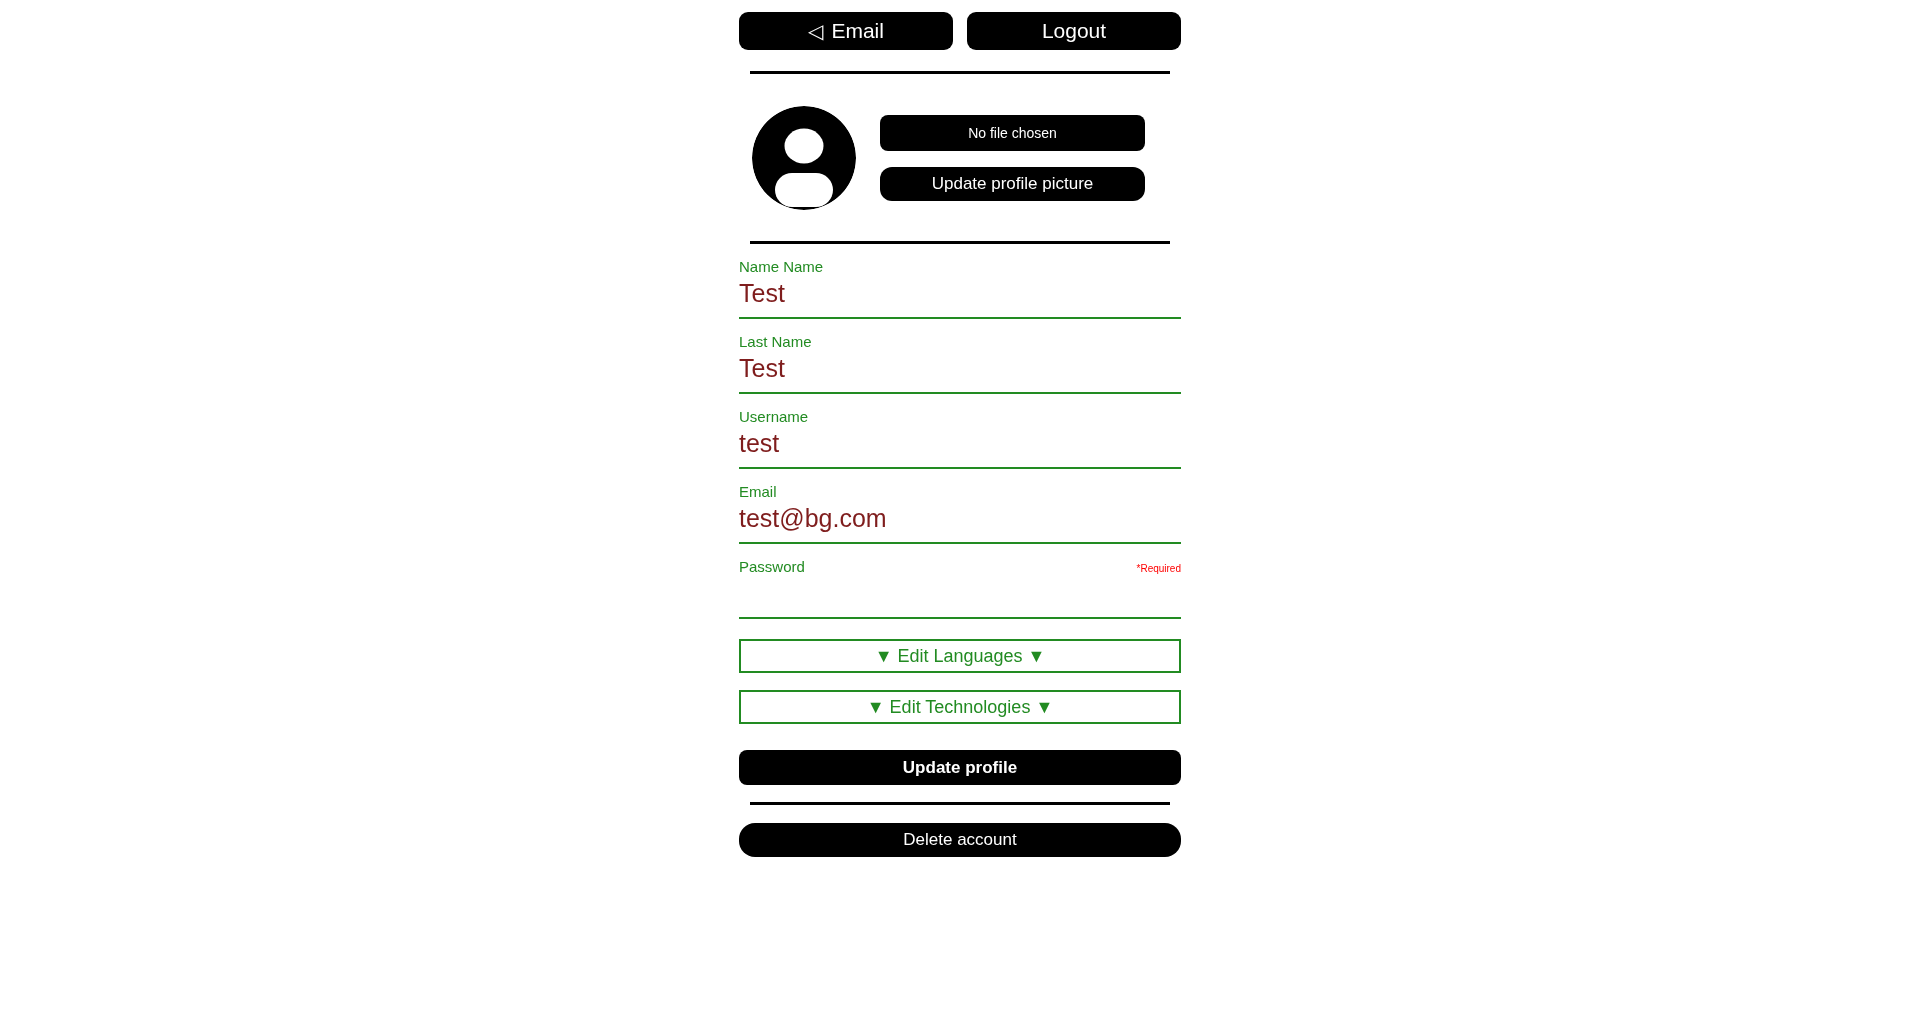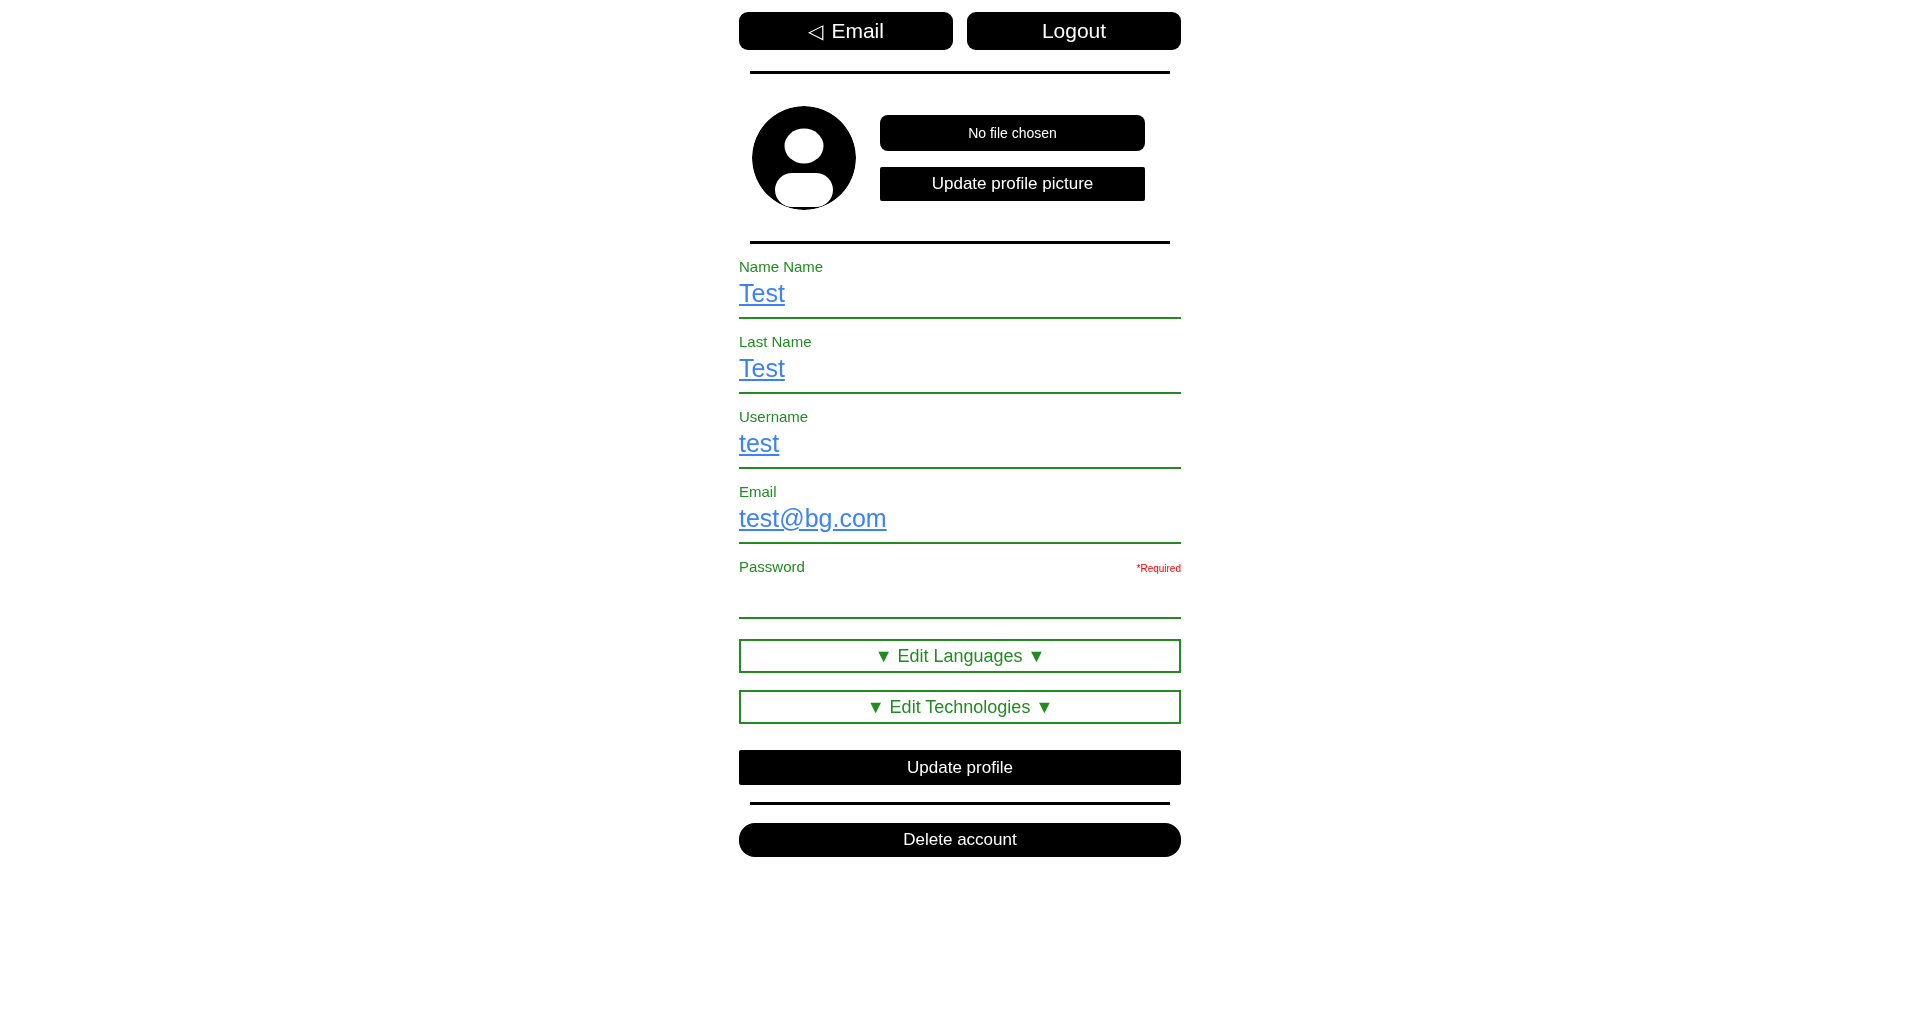--- a/index.html
+++ b/index.html
@@ -76,21 +76,21 @@
     padding-right:36px;
   }
   .file-status{
     height:36px;
     font-size:14px;
     border-radius:8px;
   }
   .update-picture{
     height:34px;
     font-size:17px;
-    border-radius:2px;
+    border-radius:12px;
   }
   .divider-2{margin-top:31px;}
   
   .field{
     border-bottom:2px solid var(--green);
     padding:13px 0 2px 0;
   }
   .field-label-row{
     display:flex;
     justify-content:space-between;
@@ -106,44 +106,44 @@
     font-size:10px;
   }
   .field input{
     display:block;
     width:100%;
     border:none;
     outline:none;
     padding:3px 0 7px 0;
     font-size:25px;
     font-family:inherit;
-    color:#3b82f6;
+    color:#7f1d1d;
     background:transparent;
-    text-decoration:underline;
   }
   
   .btn-outline{
     display:block;
     width:100%;
     height:34px;
     margin-top:20px;
     background:#fff;
     border:2px solid var(--green);
     color:var(--green);
     font-size:18px;
     font-family:inherit;
     cursor:pointer;
   }
   .btn-outline + .btn-outline{margin-top:17px;}
   .btn-update{
     width:100%;
     height:35px;
     margin-top:26px;
     font-size:17px;
-    border-radius:2px;
+    border-radius:8px;
+    font-weight:bold;
   }
   .divider-3{margin-top:17px;}
   .btn-delete{
     width:100%;
     height:34px;
     margin-top:18px;
     font-size:17px;
     border-radius:16px;
   }
 </style>

